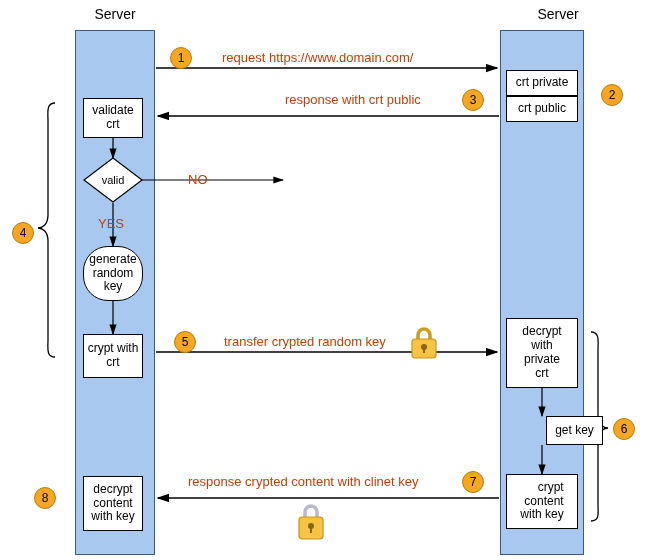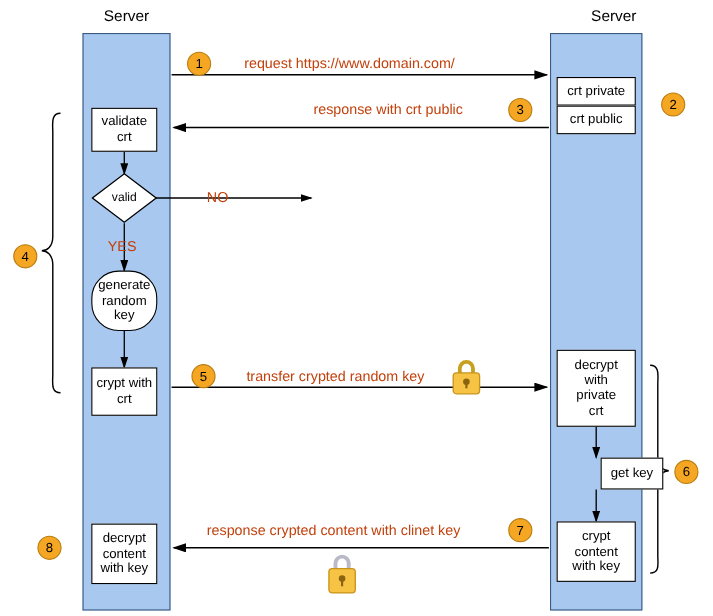--- a/index.html
+++ b/index.html
@@ -181,21 +181,21 @@
 with
 private
 crt</span>
   </div>
 
   <div class="box" style="left:506px; top:416px; width:57px; height:29px;margin-left:40px;">
     <span>get key</span>
   </div>
 
   <div class="box" style="left:506px; top:474px; width:72px; height:55px;">
-    <span style="white-space:pre-line;">crypt
+    <span style="white-space:pre-line;text-align:right;">crypt
 content
 with key</span>
   </div>
 
   <div class="badge" style="left:170px; top:47px;">1</div>
   <div class="badge" style="left:601px; top:84px;">2</div>
   <div class="badge" style="left:462px; top:89px;">3</div>
   <div class="badge" style="left:12px; top:222px;">4</div>
   <div class="badge" style="left:174px; top:331px;">5</div>
   <div class="badge" style="left:613px; top:418px;">6</div>

